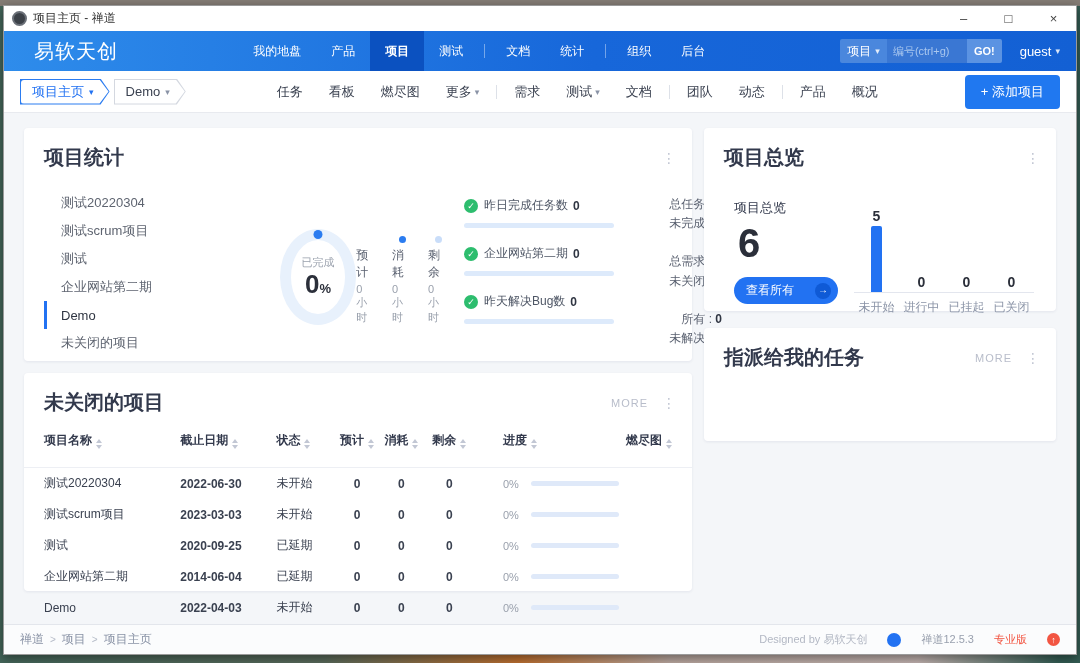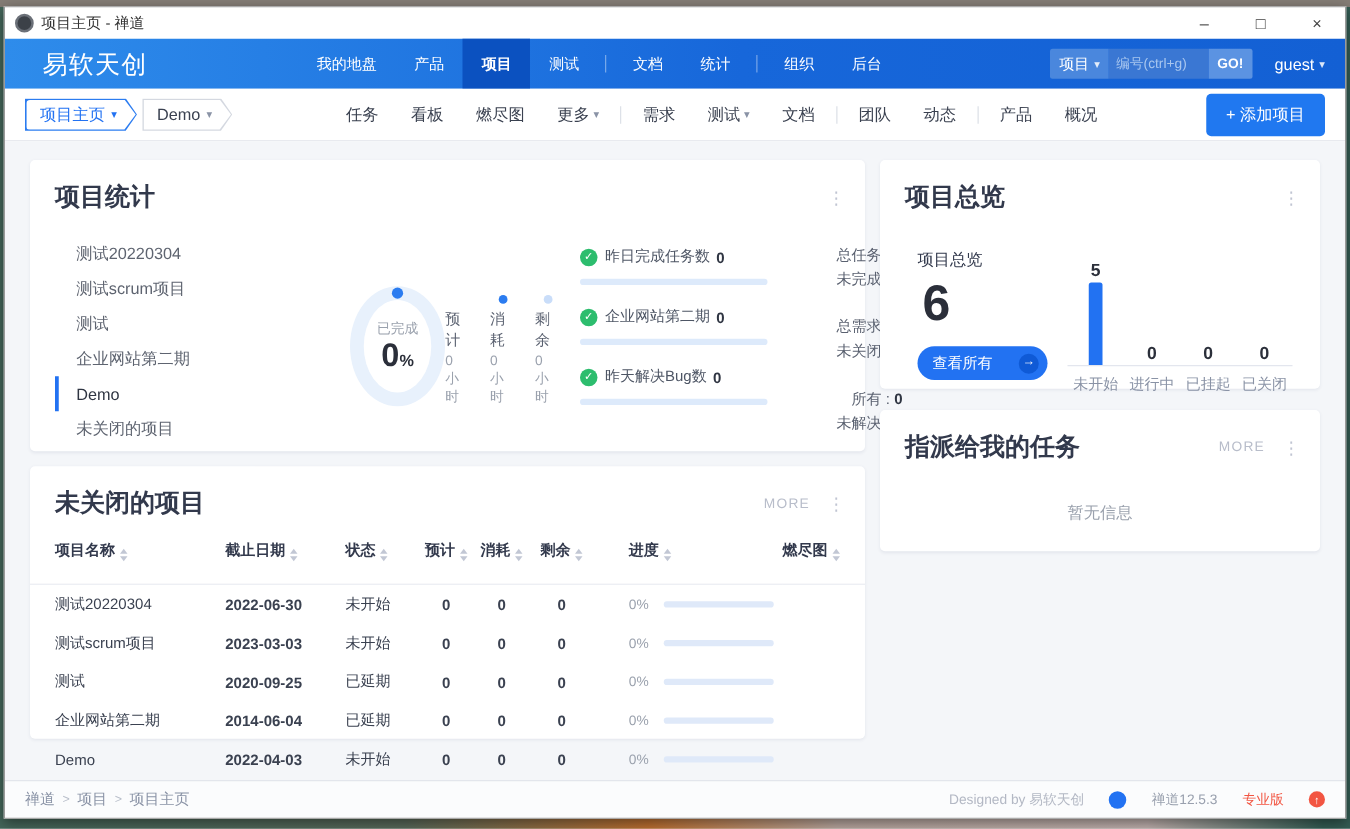--- a/index.html
+++ b/index.html
@@ -494,21 +494,20 @@
           </div>
         </div>
       </section>
 
       <section class="card tasks-card">
         <div class="card-head">
           <span class="card-title">指派给我的任务</span>
           <span class="more-link">MORE</span>
           <span class="kebab">⋮</span>
         </div>
-        <div class="empty-msg">暂无信息</div>
       </section>
     </div>
   </div>
 
   <div class="footerbar">
     <div class="foot-crumbs">
       <span>禅道</span>
       <span class="sep">&gt;</span>
       <span>项目</span>
       <span class="sep">&gt;</span>

